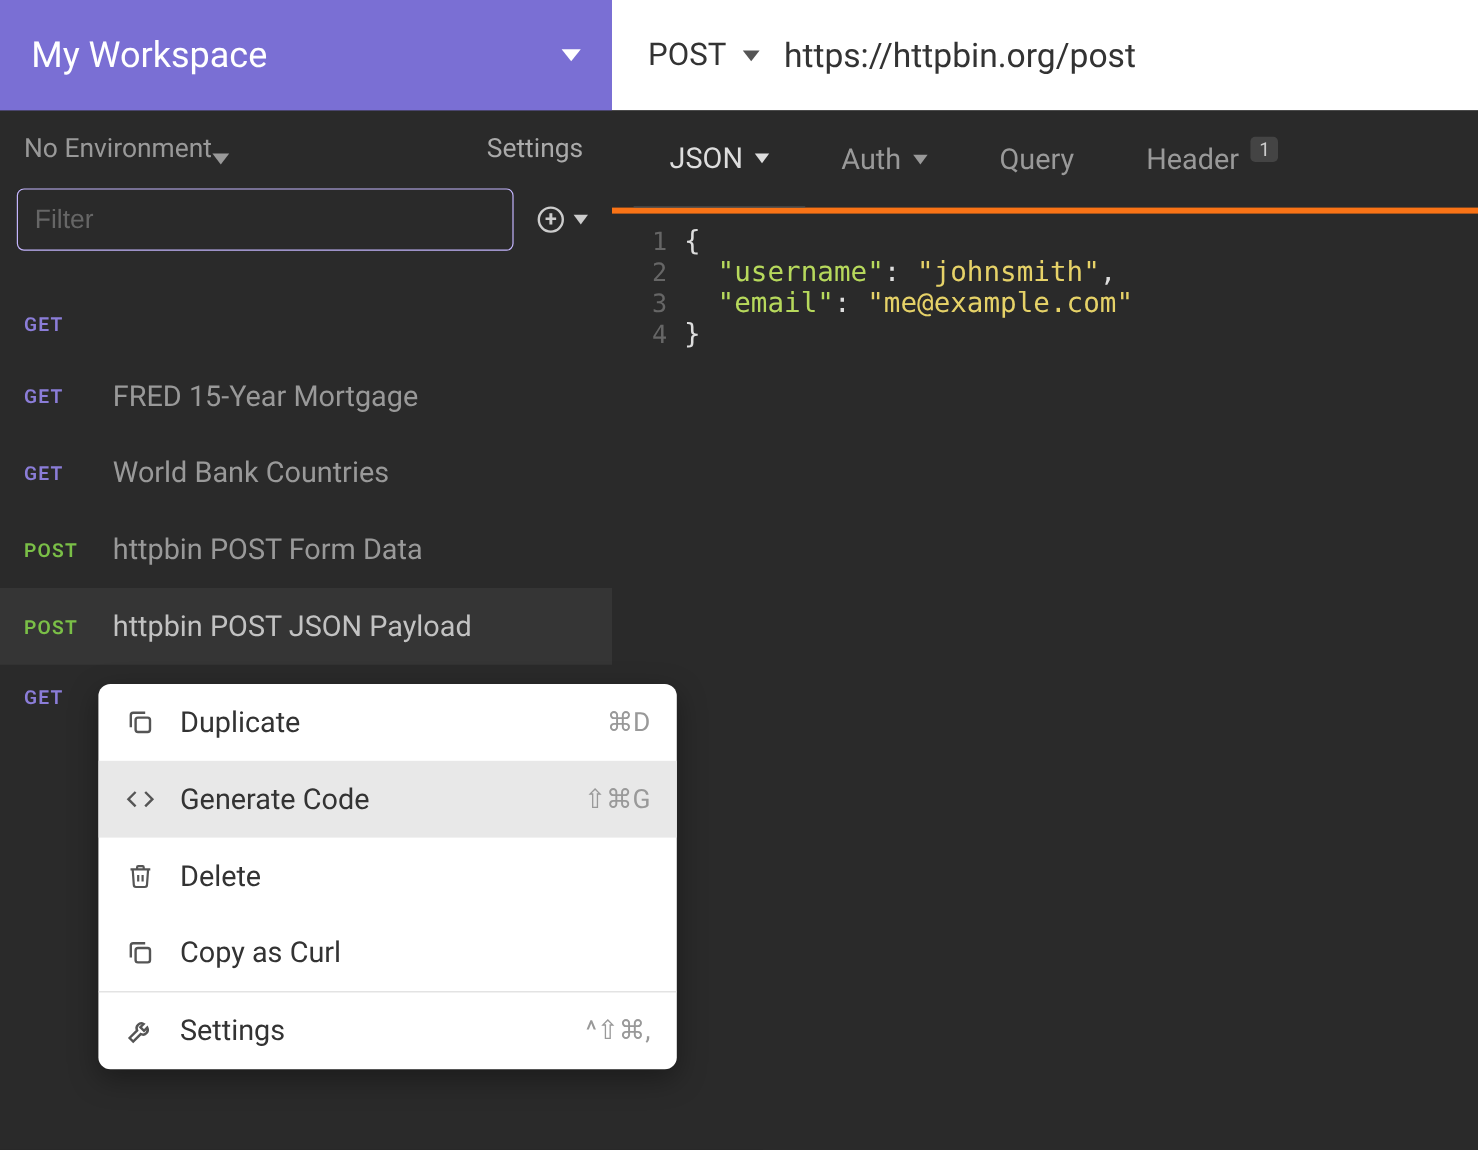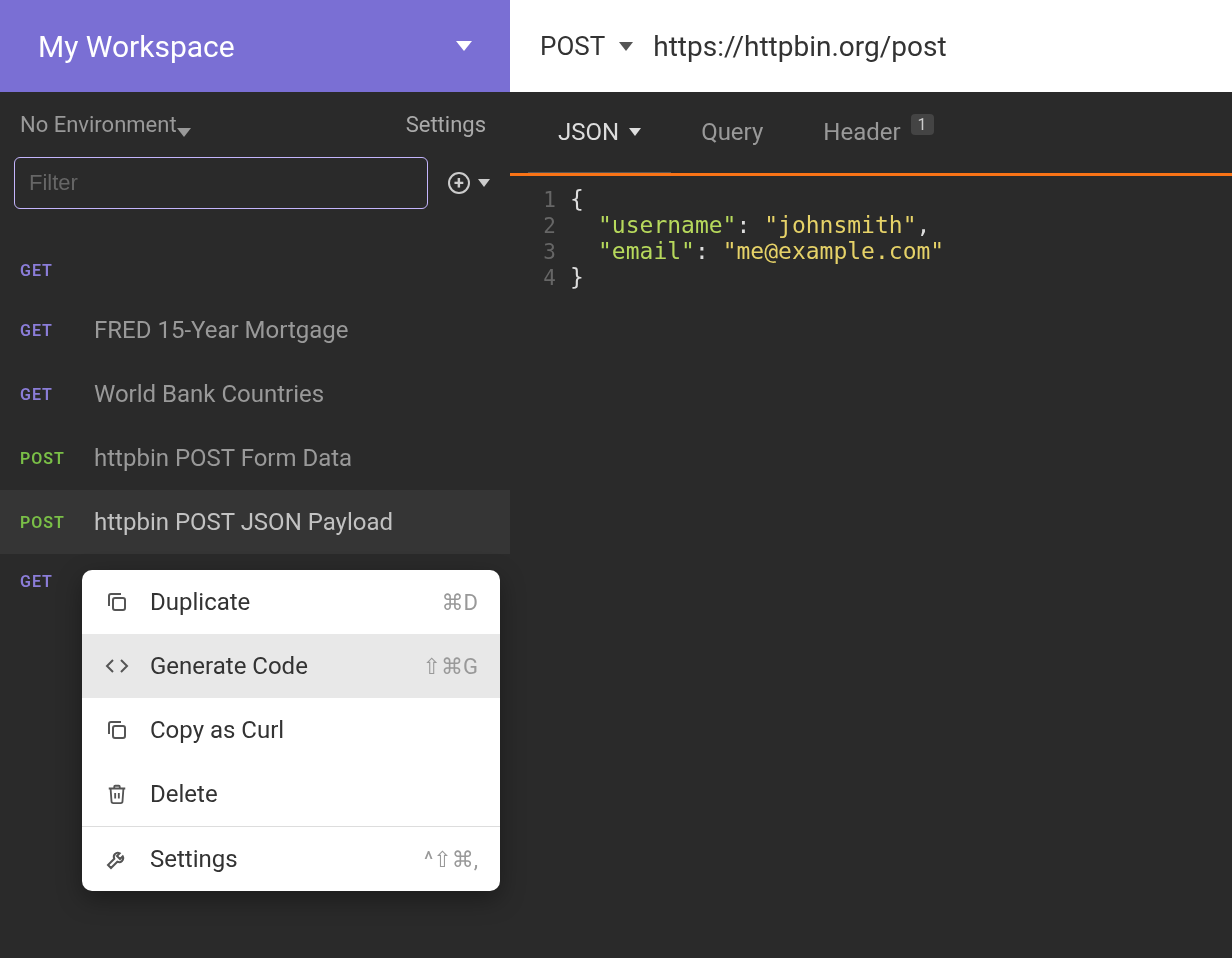--- a/index.html
+++ b/index.html
@@ -18,21 +18,21 @@
   display: flex;
   flex-direction: column;
   position: relative;
 }
 .workspace-header {
   background: #7a6fd4;
   color: #fff;
   height: 92px;
   display: flex;
   align-items: center;
-  padding: 0 38px;
+  padding: 0 26px;
   font-size: 30px;
   font-weight: 400;
   justify-content: space-between;
 }
 .workspace-header .caret {
   width: 0; height: 0;
   border-left: 8px solid transparent;
   border-right: 8px solid transparent;
   border-top: 10px solid #fff;
 }
@@ -114,21 +114,21 @@
   font-weight: 600;
   letter-spacing: 1px;
   min-width: 54px;
 }
 .method.get { color: #8b7dd8; }
 .method.post { color: #7abf47; }
 .context-menu {
   position: absolute;
   top: 570px;
   left: 82px;
-  width: 418px;
+  width: 482px;
   background: #fff;
   border-radius: 10px;
   box-shadow: 0 8px 24px rgba(0,0,0,0.35);
   overflow: hidden;
   color: #333;
   z-index: 100;
 }
 .context-item {
   display: flex;
   align-items: center;
@@ -180,23 +180,23 @@
   border-left: 7px solid transparent;
   border-right: 7px solid transparent;
   border-top: 9px solid #555;
 }
 .url-text {
   font-size: 28px;
   color: #333;
 }
 .tabs {
   display: flex;
-  align-items: flex-start;
+  align-items: center;
   background: #2a2a2a;
-  border-bottom: 3px solid #f97316;
+  border-bottom: 5px solid #f97316;
   padding: 0 18px;
 }
 .tab {
   padding: 26px 30px;
   font-size: 24px;
   color: #999;
   cursor: pointer;
   display: flex;
   align-items: center;
   gap: 10px;
@@ -314,37 +314,37 @@
           <svg width="26" height="24" viewBox="0 0 24 24" fill="none" stroke="#555" stroke-width="2">
             <polyline points="8 6 2 12 8 18"></polyline>
             <polyline points="16 6 22 12 16 18"></polyline>
           </svg>
         </span>
         <span>Generate Code</span>
         <span class="shortcut">⇧⌘G</span>
       </div>
       <div class="context-item">
         <span class="ctx-icon">
-          <svg width="24" height="24" viewBox="0 0 24 24" fill="none" stroke="#555" stroke-width="2">
-            <rect x="8" y="8" width="12" height="12" rx="2"></rect>
-            <path d="M4 16V6a2 2 0 0 1 2-2h10"></path>
-          </svg>
-        </span>
-        <span>Copy as Curl</span>
-      </div>
-      <div class="context-item">
-        <span class="ctx-icon">
           <svg width="22" height="24" viewBox="0 0 24 24" fill="none" stroke="#555" stroke-width="2">
             <polyline points="3 6 5 6 21 6"></polyline>
             <path d="M19 6l-1 14a2 2 0 0 1-2 2H8a2 2 0 0 1-2-2L5 6"></path>
             <path d="M10 11v6M14 11v6"></path>
             <path d="M9 6V4a1 1 0 0 1 1-1h4a1 1 0 0 1 1 1v2"></path>
           </svg>
         </span>
         <span>Delete</span>
+      </div>
+      <div class="context-item">
+        <span class="ctx-icon">
+          <svg width="24" height="24" viewBox="0 0 24 24" fill="none" stroke="#555" stroke-width="2">
+            <rect x="8" y="8" width="12" height="12" rx="2"></rect>
+            <path d="M4 16V6a2 2 0 0 1 2-2h10"></path>
+          </svg>
+        </span>
+        <span>Copy as Curl</span>
       </div>
       <div class="context-divider"></div>
       <div class="context-item">
         <span class="ctx-icon">
           <svg width="24" height="24" viewBox="0 0 24 24" fill="none" stroke="#555" stroke-width="2">
             <path d="M14.7 6.3a4 4 0 0 0-5.4 5.4L3 18l3 3 6.3-6.3a4 4 0 0 0 5.4-5.4L15 12l-3-3 2.7-2.7z"></path>
           </svg>
         </span>
         <span>Settings</span>
         <span class="shortcut">^⇧⌘,</span>
@@ -360,20 +360,24 @@
     </div>
     <span class="url-text">https://httpbin.org/post</span>
   </div>
 
   <div class="tabs">
     <div class="tab active">
       <span>JSON</span>
       <span class="caret"></span>
     </div>
     <div class="tab">
+      <span>Auth</span>
+      <span class="caret"></span>
+    </div>
+    <div class="tab">
       <span>Query</span>
     </div>
     <div class="tab">
       <span>Header</span>
       <span class="badge">1</span>
     </div>
   </div>
 
   <div class="code-area">
     <div class="code-line">

